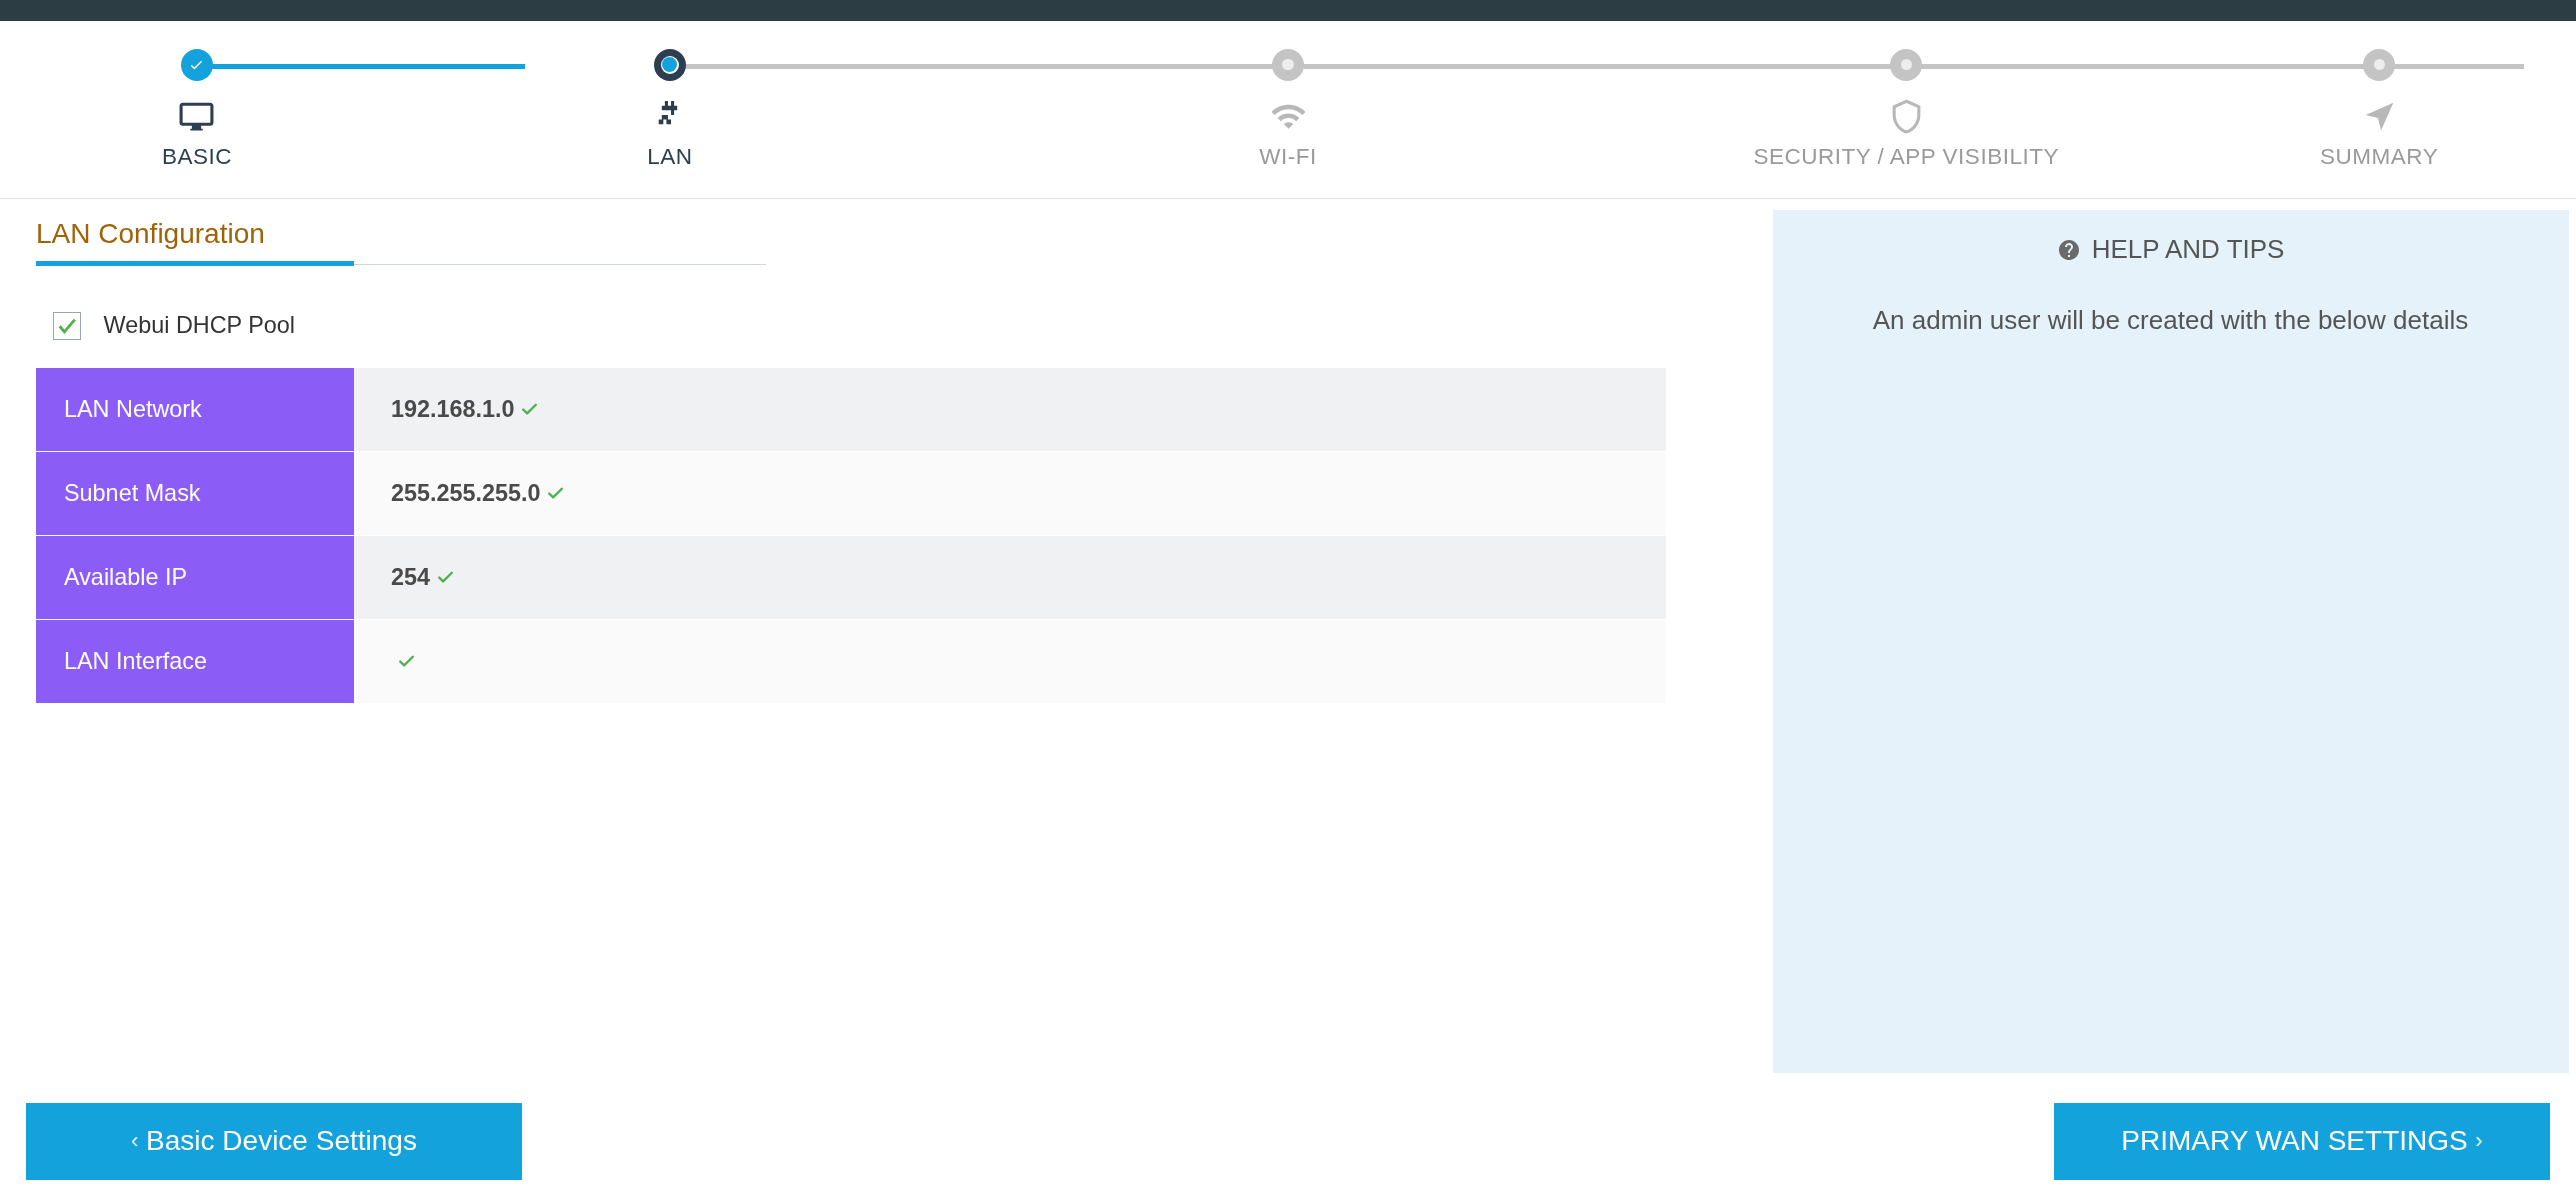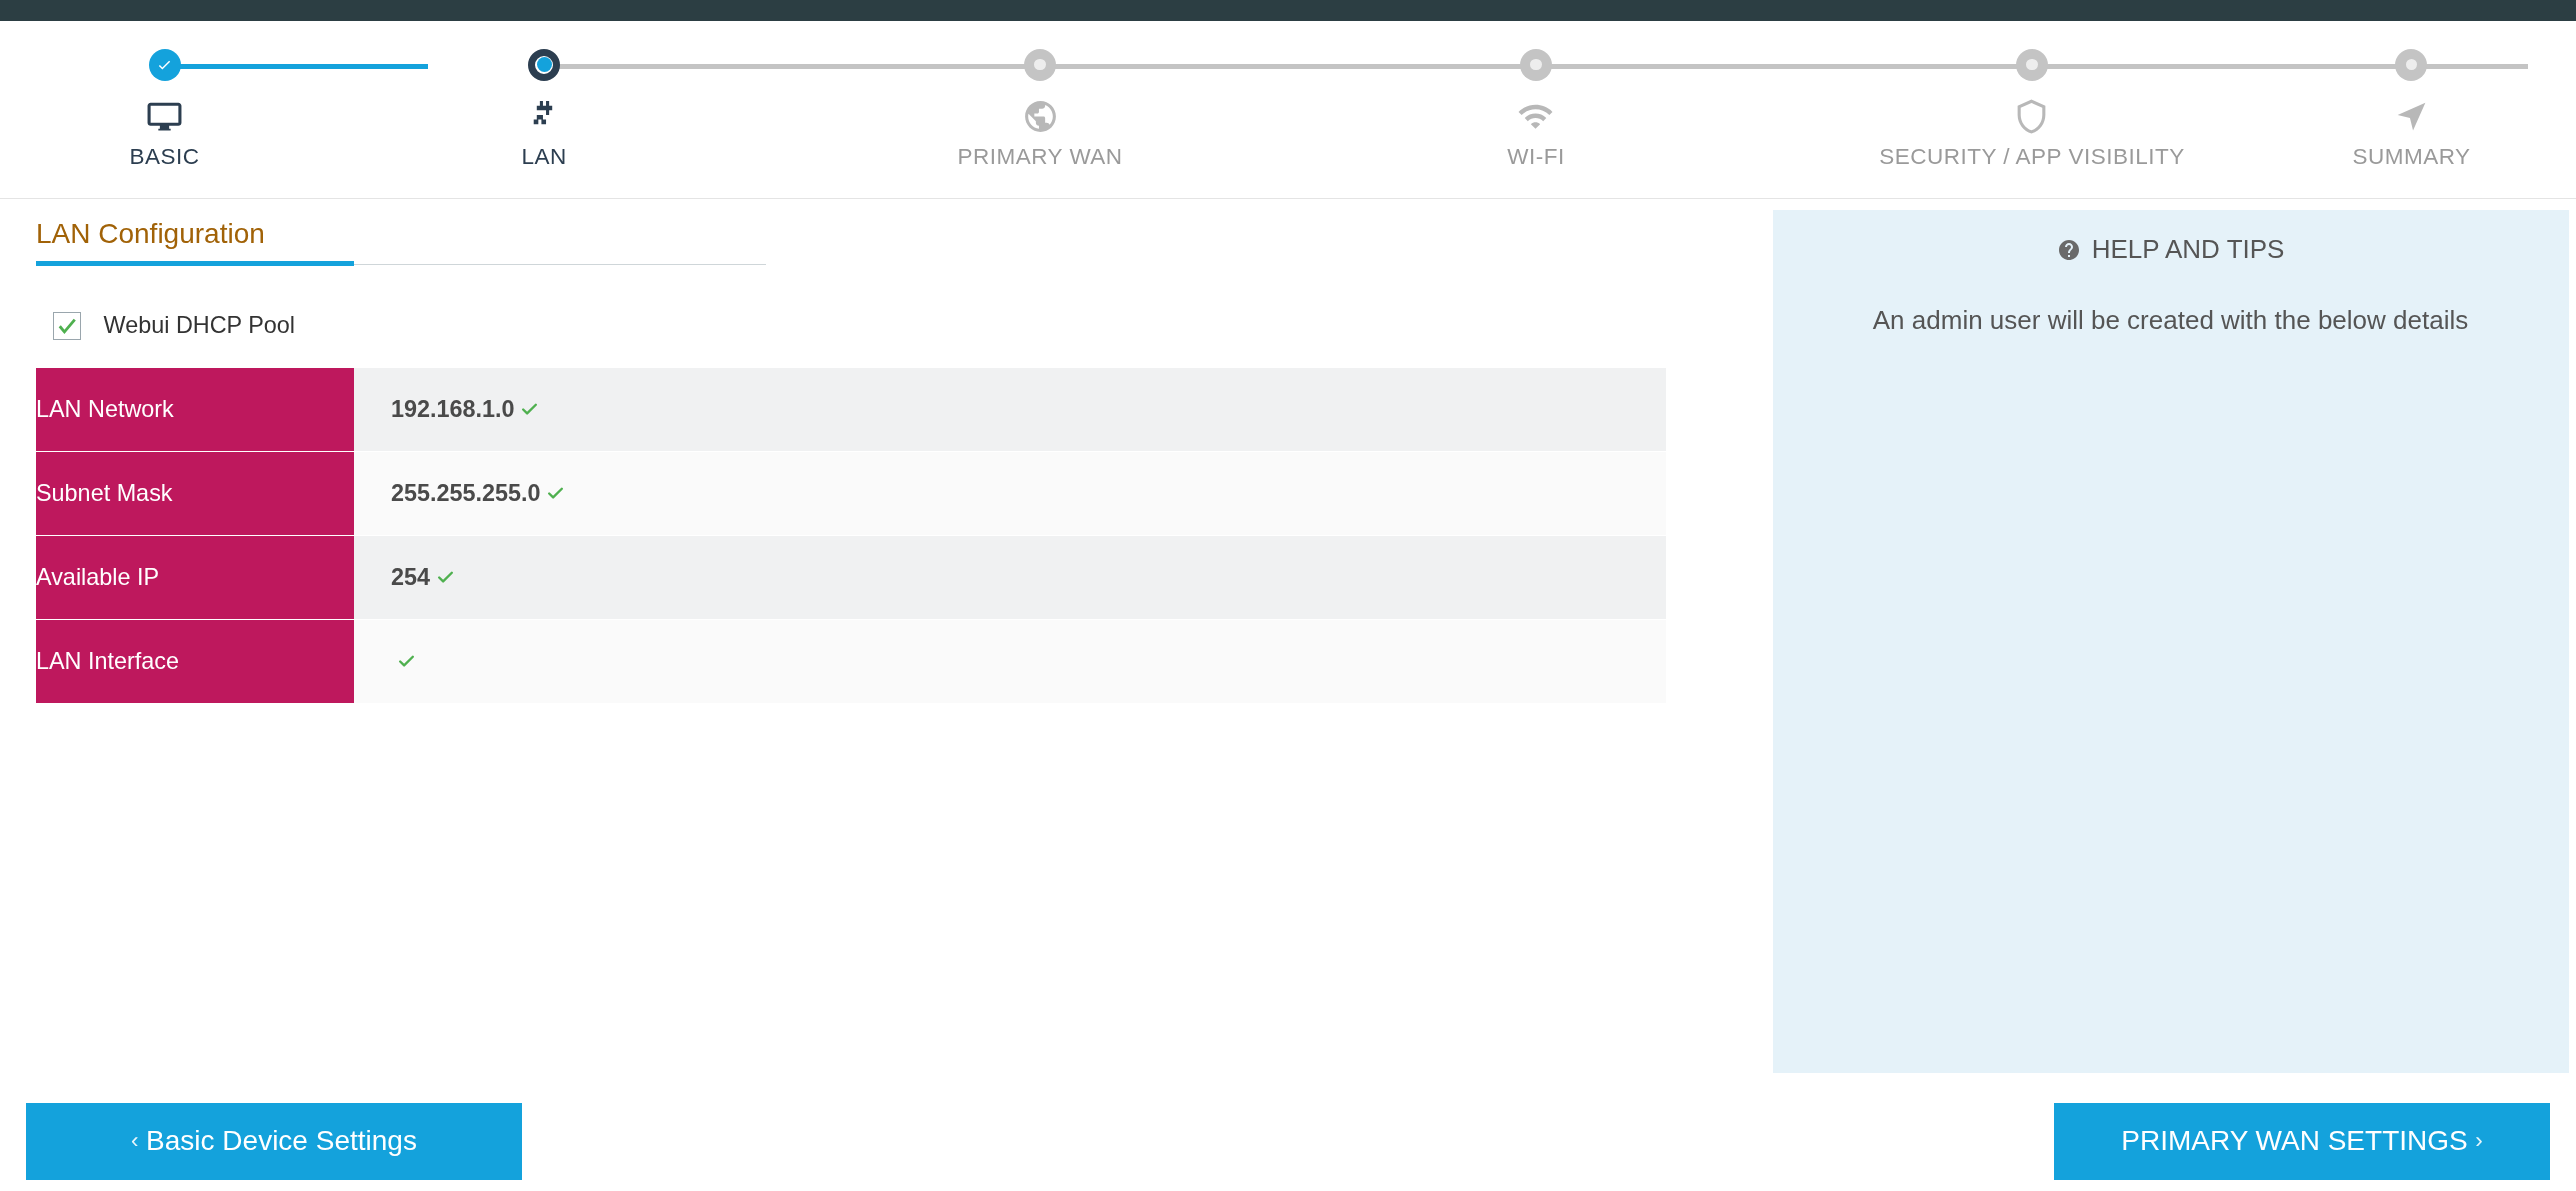--- a/index.html
+++ b/index.html
@@ -146,25 +146,26 @@
     .config-table {
       width: 1630px;
     }
     .config-row {
       display: flex;
       height: 84px;
       border-bottom: 1.9px solid #fff;
     }
     .config-label {
       width: 318px;
-      background: #be185d;
+      background: #8b5cf6;
       color: #fff;
       font-size: 23.4px;
       display: flex;
       align-items: center;
+      padding-left: 28px;
     }
     .config-value {
       flex: 1;
       background: #f0f1f2;
       display: flex;
       align-items: center;
       padding-left: 37px;
       font-size: 23.4px;
       color: #4a4a4a;
       gap: 5.6px;
@@ -243,30 +244,20 @@
       <div class="step-line inactive"></div>
       <div class="step-circle current"></div>
       <div class="step-icon dark">
         <svg viewBox="0 0 24 24">
             <path d="M15 2h-2v3h-2V2H9v3H7v3h4v3H7v3H5v3h3v-3h2v3h3v-3h-2v-3h4v-3h-2V8h4V5h-2V2zM11 8h2v3h-2V8z"></path>
           </svg>
       </div>
       <div class="step-label dark">LAN</div>
     </div>
 
-    <div class="step" style="flex:0.66">
-      <div class="step-line inactive"></div>
-      <div class="step-circle pending"></div>
-      <div class="step-icon muted">
-        <svg viewBox="0 0 24 24">
-            <path d="M12 2C6.48 2 2 6.48 2 12s4.48 10 10 10 10-4.48 10-10S17.52 2 12 2zm-1 17.93c-3.95-.49-7-3.85-7-7.93 0-.62.08-1.21.21-1.79L9 15v1c0 1.1.9 2 2 2v1.93zm6.9-2.54c-.26-.81-1-1.39-1.9-1.39h-1v-3c0-.55-.45-1-1-1H8v-2h2c.55 0 1-.45 1-1V7h2c1.1 0 2-.9 2-2v-.41c2.93 1.19 5 4.06 5 7.41 0 2.08-.8 3.97-2.1 5.39z"></path>
-          </svg>
-      </div>
-      <div class="step-label muted">PRIMARY WAN</div>
-    </div>
 
     <div class="step" style="flex:0.66">
       <div class="step-line inactive"></div>
       <div class="step-circle pending"></div>
       <div class="step-icon muted">
         <svg viewBox="0 0 24 24">
             <path d="M1 9l2 2c4.97-4.97 13.03-4.97 18 0l2-2C16.93 2.93 7.07 2.93 1 9zm8 8l3 3 3-3c-1.66-1.66-4.34-1.66-6 0zm-4-4l2 2c2.76-2.76 7.24-2.76 10 0l2-2C15.14 9.14 8.86 9.14 5 13z"></path>
           </svg>
       </div>
       <div class="step-label muted">WI-FI</div>

